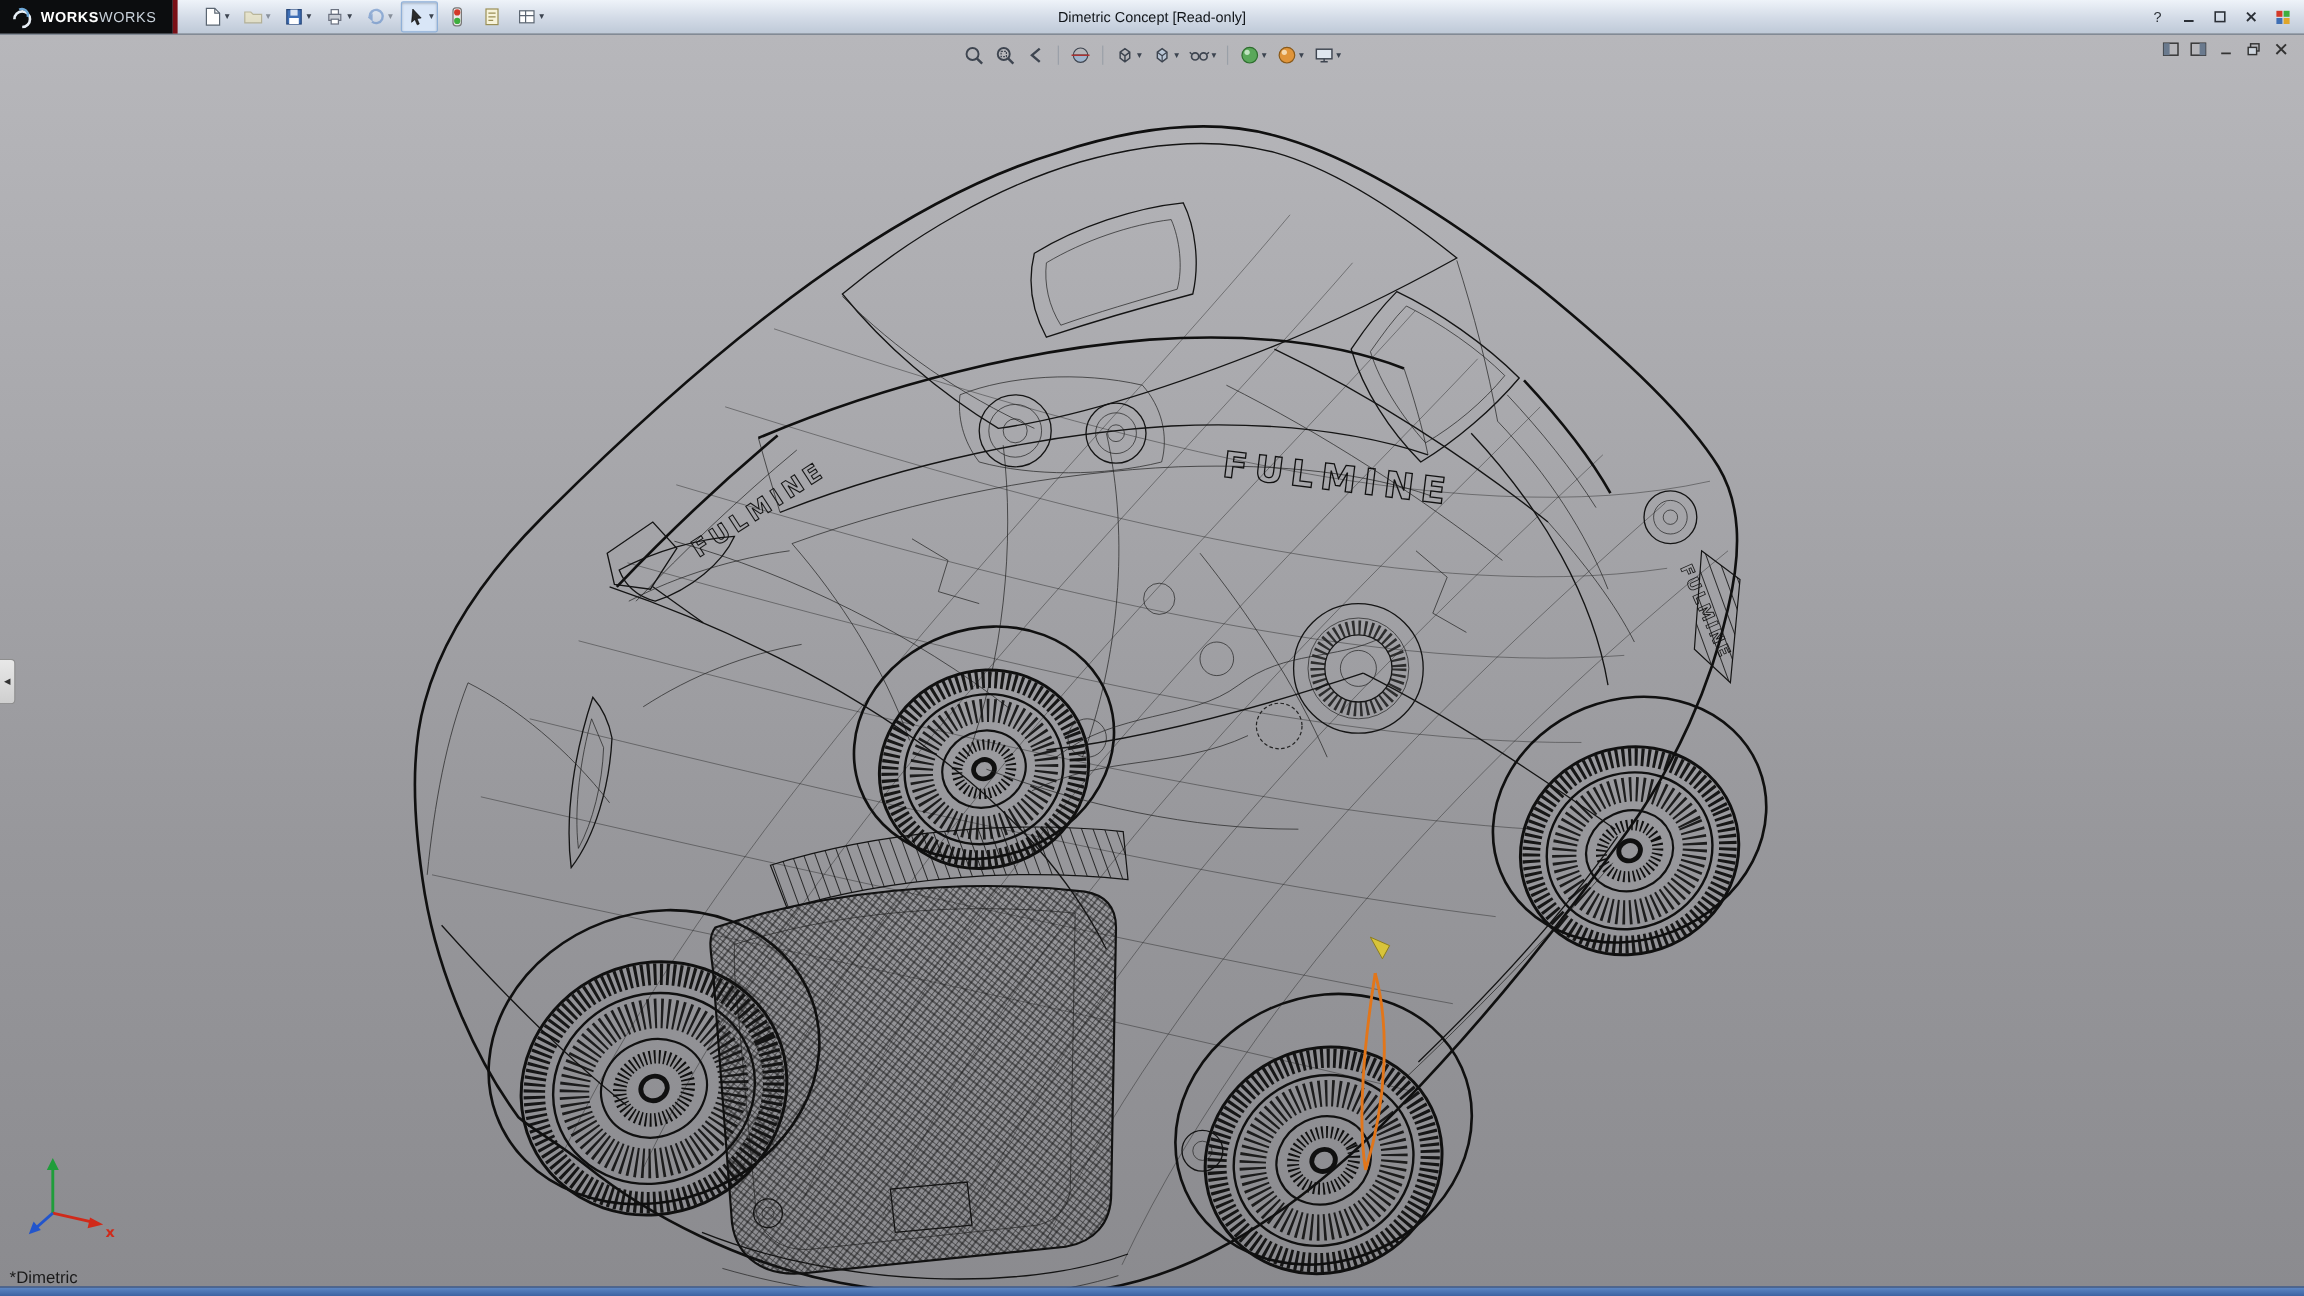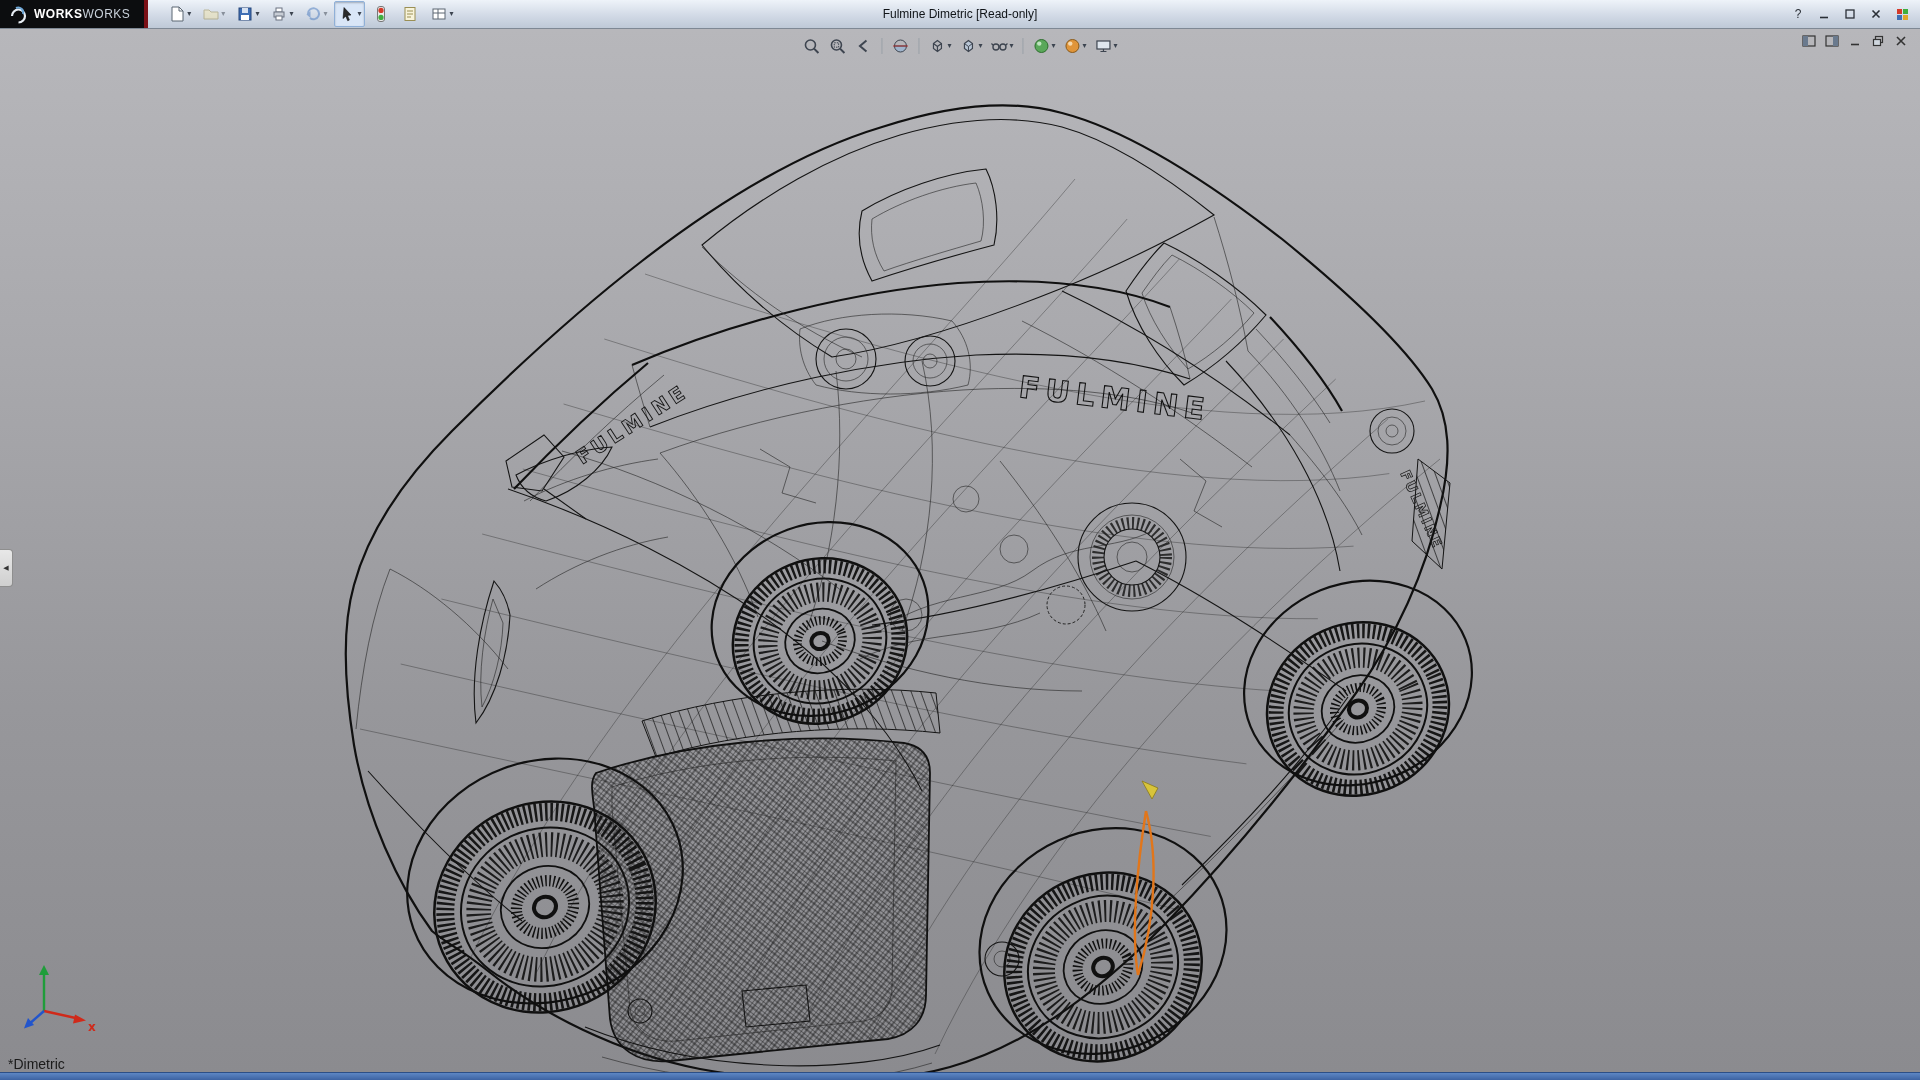--- a/index.html
+++ b/index.html
@@ -140,21 +140,21 @@
       </div>
       <div class="tb-btn">
         <svg width="18" height="18" viewBox="0 0 18 18">
           <rect x="3" y="4" width="12" height="10" fill="#ffffff" stroke="#5c6672"></rect>
           <path d="M3,8 h12 M8,4 v10" stroke="#5c6672" fill="none"></path>
         </svg>
           <span class="caret">▾</span>
       </div>
     </div>
 
-    <div class="doc-title">Fulmine Dimetric [Read-only]</div>
+    <div class="doc-title">Dimetric Concept [Read-only]</div>
 
     <div class="win-ctrl">
       <div class="wc-btn">
           <span>?</span>
         </div>
       <div class="wc-btn">
         <svg width="12" height="12" viewBox="0 0 12 12">
             <path d="M2,9.5 h8" stroke="#2a2f36" stroke-width="1.6"></path>
           </svg>
       </div>

